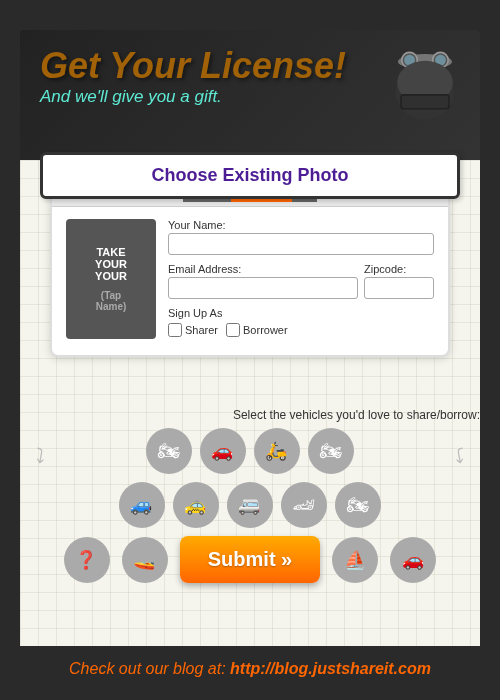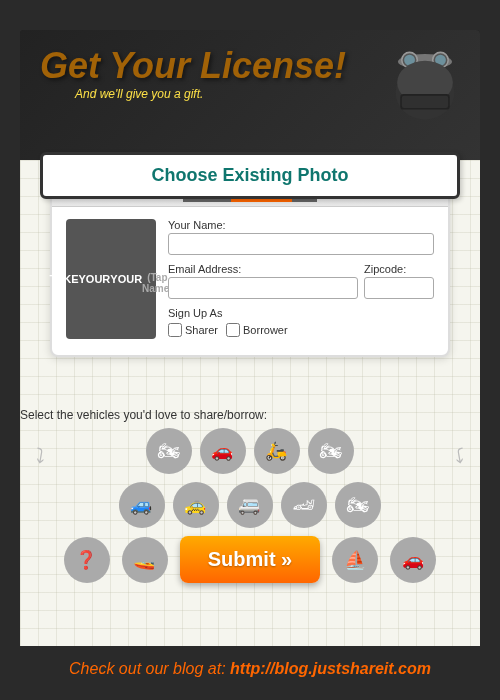--- a/index.html
+++ b/index.html
@@ -41,26 +41,25 @@
       font-size: 36px;
       font-weight: bold;
       font-style: italic;
       color: #a16207;
       text-shadow: 2px 2px 4px rgba(0,0,0,0.5);
       display: block;
     }
 
     .subtitle {
       font-family: 'Comic Sans MS', cursive, Arial;
-      font-size: 12px;
+      font-size: 17px;
       font-style: italic;
-      color: #fde047;
+      color: #5eead4;
       margin-top: 4px;
       display: block;
-      margin-left: 35px;
     }
 
     .helmet-icon {
       position: absolute;
       top: 10px;
       right: 15px;
       width: 80px;
       height: 85px;
     }
 
@@ -137,20 +136,21 @@
       padding: 3px 6px;
       display: inline-block;
     }
 
     
     .photo-area {
       width: 90px;
       min-width: 90px;
       background: #555;
       display: flex;
+      flex-direction: column;
       align-items: center;
       justify-content: center;
       border-radius: 4px;
       color: white;
       font-size: 11px;
       font-weight: bold;
       text-align: center;
       padding: 8px 20px;
       height: 120px;
     }
@@ -219,21 +219,21 @@
     .choose-photo-btn {
       display: block;
       width: calc(100% - 40px);
       margin: 0 20px;
       background: white;
       border: 3px solid #333;
       border-radius: 6px;
       padding: 10px;
       font-size: 18px;
       font-weight: bold;
-      color: #0f766e;
+      color: #4c1d95;
       text-align: center;
       cursor: pointer;
       position: relative;
       top: -8px;
       box-shadow: 2px 2px 5px rgba(0,0,0,0.2);
     }
 
     .vehicles-title {
       text-align: center;
       font-size: 12px;
@@ -368,21 +368,21 @@
               <span>Borrower</span>
             </label>
           </div>
         </div>
       </div>
     </div>
   </div>
 
   <button class="choose-photo-btn">Choose Existing Photo</button>
 
-  <p class="vehicles-title" style="position:absolute;top:248px;left:0;right:0;text-align:left;">Select the vehicles you'd love to share/borrow:</p>
+  <p class="vehicles-title" style="position:absolute;top:248px;left:0;right:0;text-align:right;">Select the vehicles you'd love to share/borrow:</p>
 
   <div style="position:absolute;top:268px;left:0;right:0;">
 
     <div class="vehicle-row">
       <button class="vehicle-btn">🏍</button>
       <button class="vehicle-btn">🚗</button>
       <button class="vehicle-btn">🛵</button>
       <button class="vehicle-btn">🏍</button>
     </div>
 

